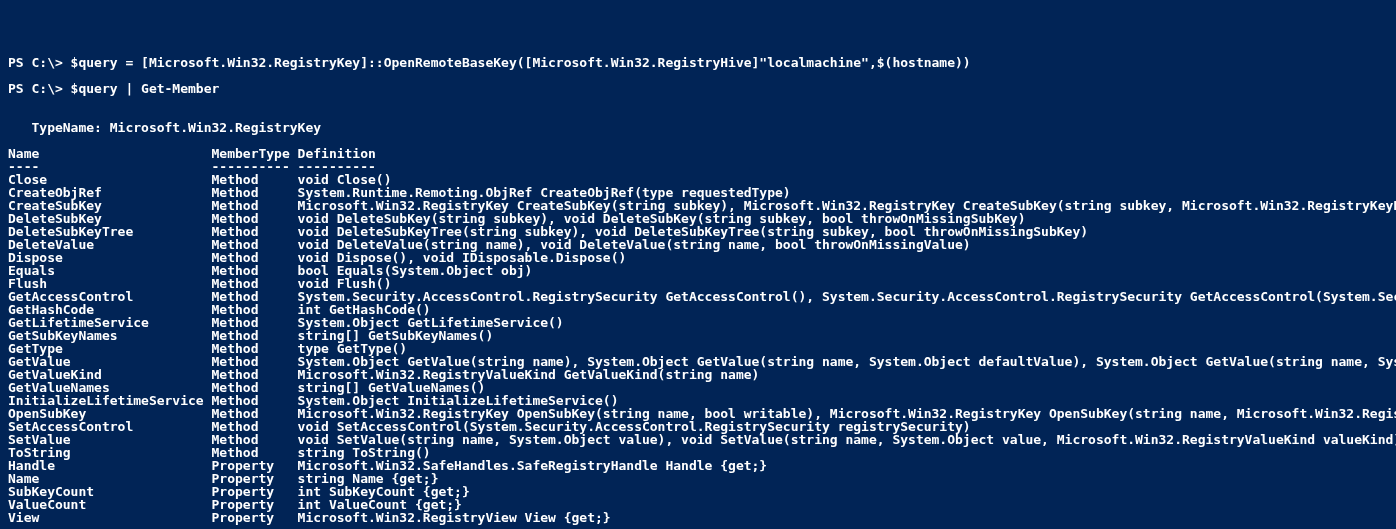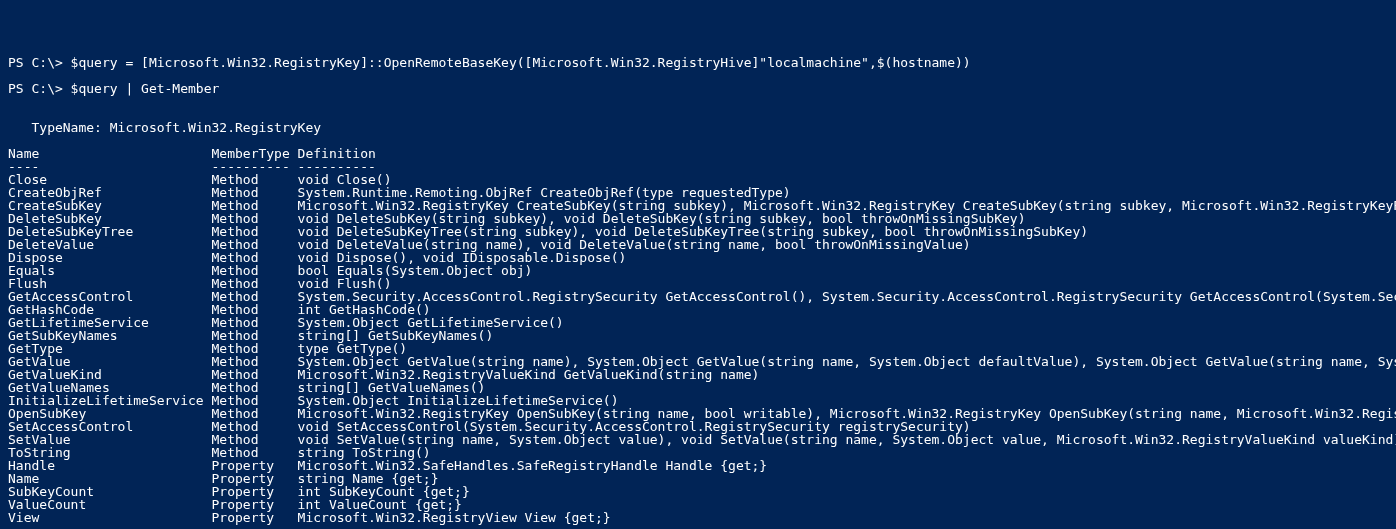--- a/index.html
+++ b/index.html
@@ -12,20 +12,21 @@
     line-height: 13px;
     white-space: pre;
     overflow: hidden;
     width: 1396px;
     height: 529px;
     box-sizing: border-box;
   }
   .line {
     display: block;
     min-height: 13px;
+    font-weight: bold;
   }
 </style>
 </head>
 <body>
 
 
 
 <div id="terminal"><div class="line">PS C:\&gt; $query = [Microsoft.Win32.RegistryKey]::OpenRemoteBaseKey([Microsoft.Win32.RegistryHive]"localmachine",$(hostname))</div><div class="line"></div><div class="line">PS C:\&gt; $query | Get-Member</div><div class="line"></div><div class="line"></div><div class="line">   TypeName: Microsoft.Win32.RegistryKey</div><div class="line"></div><div class="line">Name                      MemberType Definition</div><div class="line">----                      ---------- ----------</div><div class="line">Close                     Method     void Close()</div><div class="line">CreateObjRef              Method     System.Runtime.Remoting.ObjRef CreateObjRef(type requestedType)</div><div class="line">CreateSubKey              Method     Microsoft.Win32.RegistryKey CreateSubKey(string subkey), Microsoft.Win32.RegistryKey CreateSubKey(string subkey, Microsoft.Win32.RegistryKeyPermission...</div><div class="line">DeleteSubKey              Method     void DeleteSubKey(string subkey), void DeleteSubKey(string subkey, bool throwOnMissingSubKey)</div><div class="line">DeleteSubKeyTree          Method     void DeleteSubKeyTree(string subkey), void DeleteSubKeyTree(string subkey, bool throwOnMissingSubKey)</div><div class="line">DeleteValue               Method     void DeleteValue(string name), void DeleteValue(string name, bool throwOnMissingValue)</div><div class="line">Dispose                   Method     void Dispose(), void IDisposable.Dispose()</div><div class="line">Equals                    Method     bool Equals(System.Object obj)</div><div class="line">Flush                     Method     void Flush()</div><div class="line">GetAccessControl          Method     System.Security.AccessControl.RegistrySecurity GetAccessControl(), System.Security.AccessControl.RegistrySecurity GetAccessControl(System.Security.Acc...</div><div class="line">GetHashCode               Method     int GetHashCode()</div><div class="line">GetLifetimeService        Method     System.Object GetLifetimeService()</div><div class="line">GetSubKeyNames            Method     string[] GetSubKeyNames()</div><div class="line">GetType                   Method     type GetType()</div><div class="line">GetValue                  Method     System.Object GetValue(string name), System.Object GetValue(string name, System.Object defaultValue), System.Object GetValue(string name, System.Objec...</div><div class="line">GetValueKind              Method     Microsoft.Win32.RegistryValueKind GetValueKind(string name)</div><div class="line">GetValueNames             Method     string[] GetValueNames()</div><div class="line">InitializeLifetimeService Method     System.Object InitializeLifetimeService()</div><div class="line">OpenSubKey                Method     Microsoft.Win32.RegistryKey OpenSubKey(string name, bool writable), Microsoft.Win32.RegistryKey OpenSubKey(string name, Microsoft.Win32.RegistryKeyPer...</div><div class="line">SetAccessControl          Method     void SetAccessControl(System.Security.AccessControl.RegistrySecurity registrySecurity)</div><div class="line">SetValue                  Method     void SetValue(string name, System.Object value), void SetValue(string name, System.Object value, Microsoft.Win32.RegistryValueKind valueKind)</div><div class="line">ToString                  Method     string ToString()</div><div class="line">Handle                    Property   Microsoft.Win32.SafeHandles.SafeRegistryHandle Handle {get;}</div><div class="line">Name                      Property   string Name {get;}</div><div class="line">SubKeyCount               Property   int SubKeyCount {get;}</div><div class="line">ValueCount                Property   int ValueCount {get;}</div><div class="line">View                      Property   Microsoft.Win32.RegistryView View {get;}</div><div class="line"></div></div>
 
 

